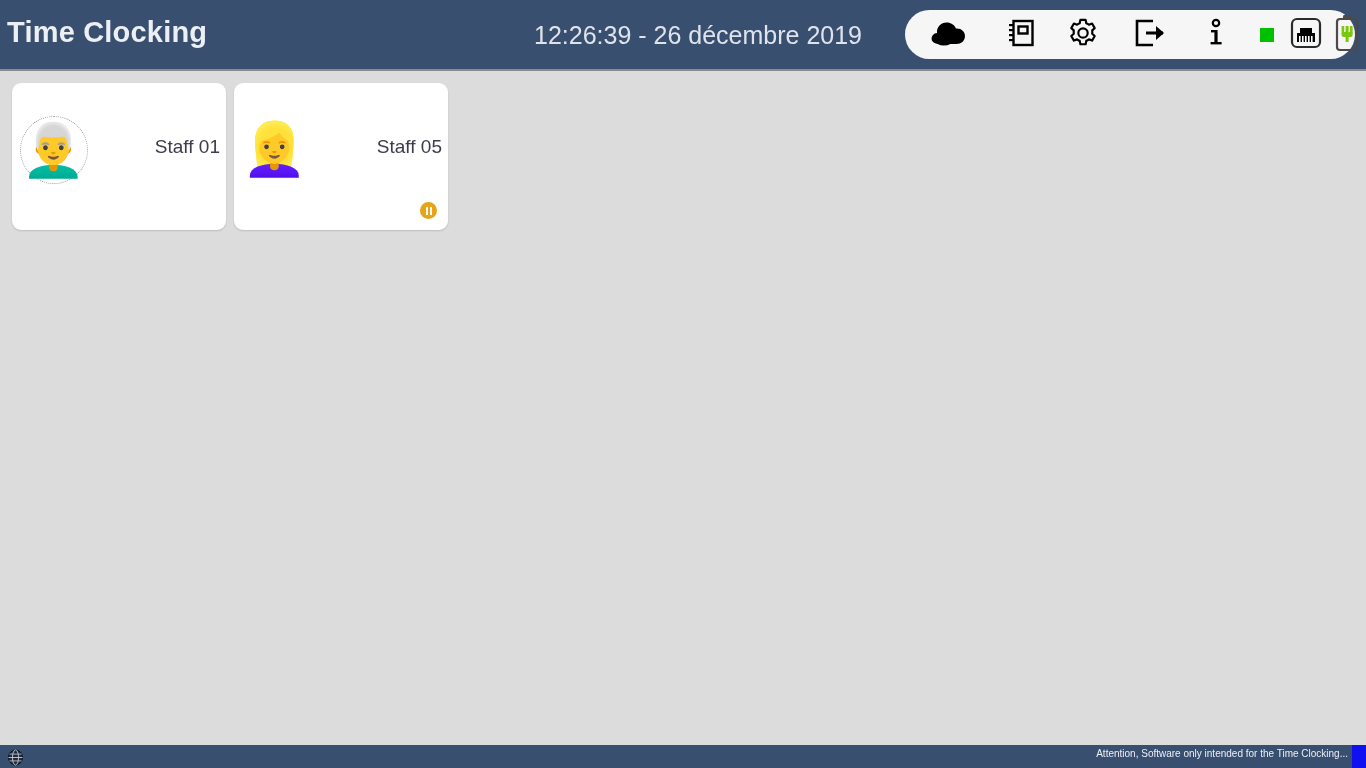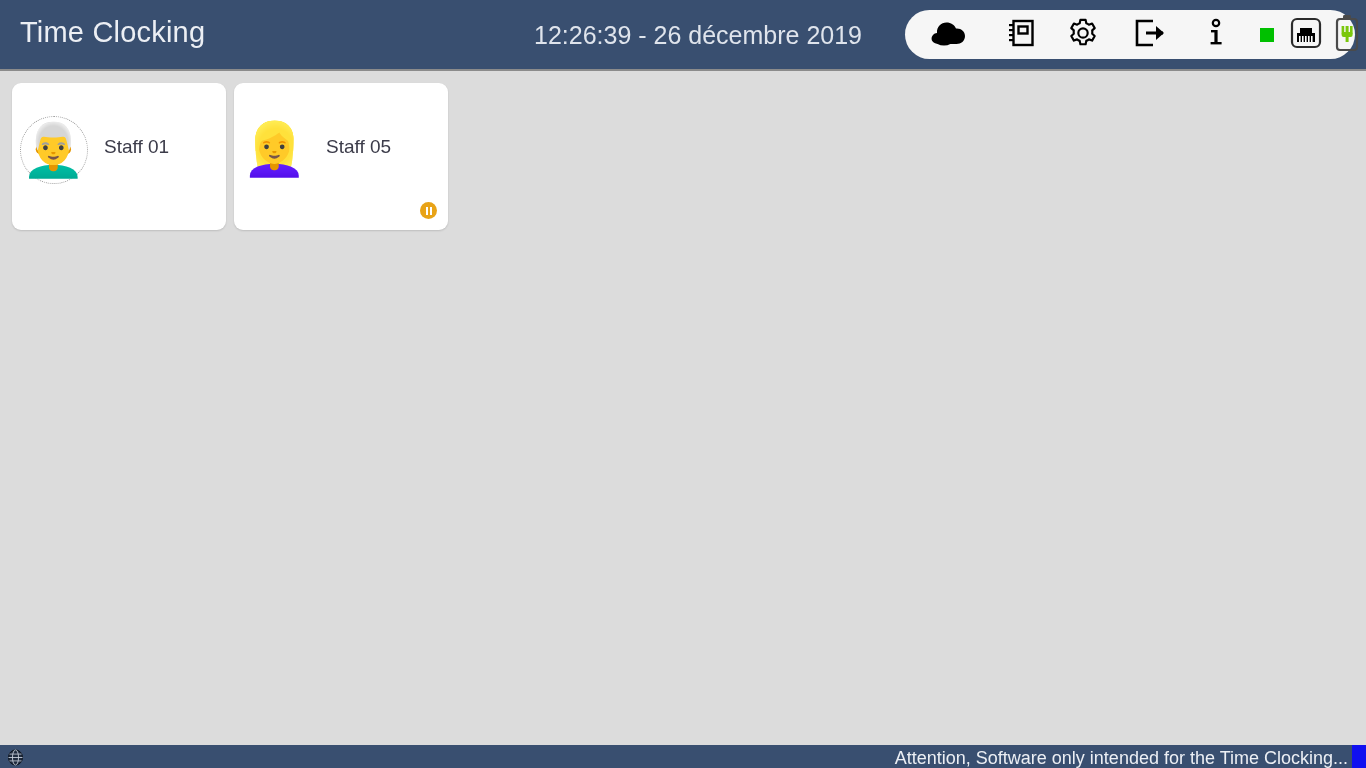--- a/index.html
+++ b/index.html
@@ -26,24 +26,24 @@
     box-sizing: border-box;
   }
   .header-divider {
     position: absolute;
     top: 69px; left: 0;
     width: 1366px; height: 2px;
     background: #8b8b8b;
   }
   .app-title {
     position: absolute;
-    left: 20px; top: 16px;
+    left: 7px; top: 16px;
     font-size: 29px;
     color: #eceff4;
-    font-weight: 400;
+    font-weight: 700;
     letter-spacing: 0.2px;
     white-space: nowrap;
   }
   .datetime {
     position: absolute;
     left: 534px; top: 21px;
     font-size: 25px;
     color: #dfe4ec;
     white-space: nowrap;
     text-align: center;
@@ -119,21 +119,21 @@
   }
   .avatar-emoji {
     font-size: 52px;
     line-height: 1;
     display: block;
   }
   .staff-name {
     position: absolute;
     left: 92px; top: 53px;
     width: 116px;
-    text-align: left;
+    text-align: right;
     font-size: 19px;
     color: #3c3c4a;
     white-space: nowrap;
   }
   .pause-badge {
     position: absolute;
     right: 11px; bottom: 11px;
     width: 17px; height: 17px;
     border-radius: 50%;
     background: #e8a317;
@@ -158,21 +158,21 @@
     position: absolute;
     left: 6px; top: 3px;
     width: 18px; height: 18px;
     display: flex;
     align-items: center;
     justify-content: center;
   }
   .status-text {
     position: absolute;
     right: 18px; top: 3px;
-    font-size: 18px;
+    font-size: 10px;
     color: #eceff4;
     white-space: nowrap;
     text-align: center;
   }
   .status-blue {
     position: absolute;
     right: 0; top: 0;
     width: 14px; height: 23px;
     background: #1010f0;
   }

